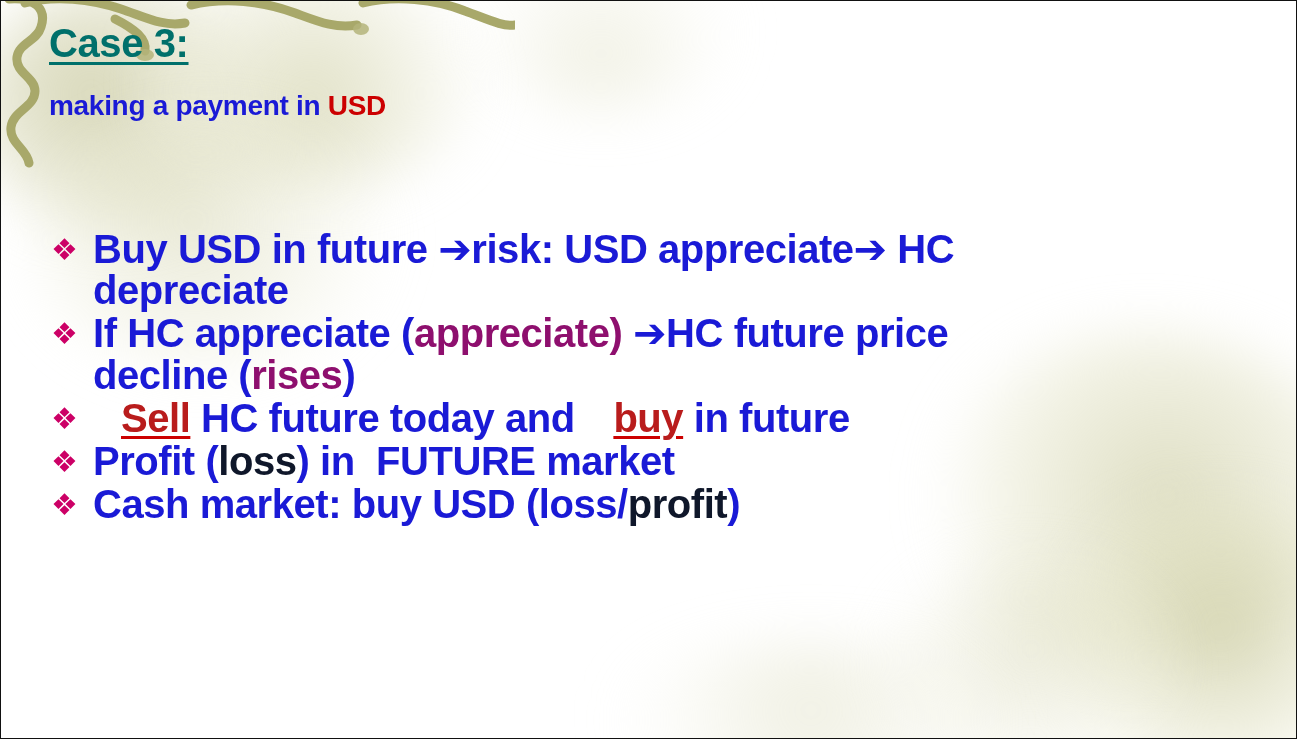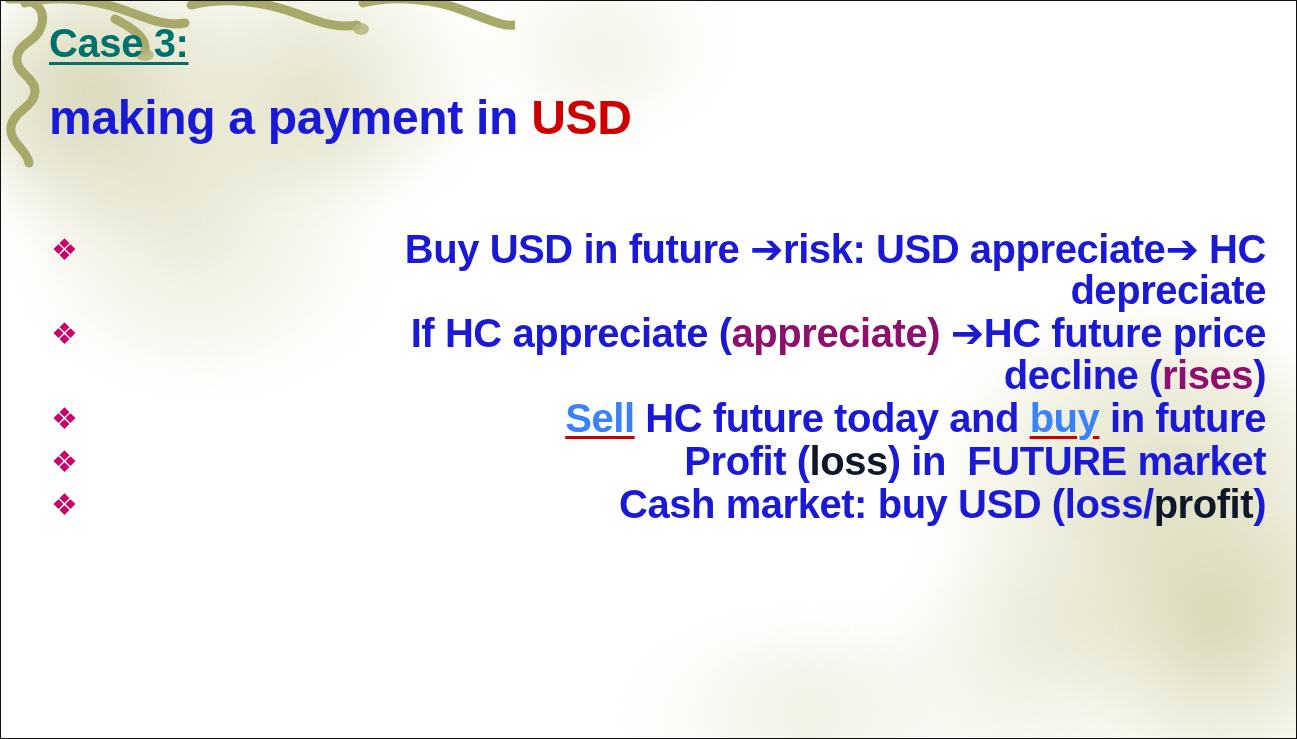--- a/index.html
+++ b/index.html
@@ -56,42 +56,41 @@
     height: 200px;
     z-index: 1;
     pointer-events: none;
   }
 
   
   .content {
     position: relative;
     z-index: 2;
     height: 100%;
-    text-align: right;
   }
 
   .title {
     position: absolute;
     left: 48px;
     top: 20px;
     font-size: 40px;
     font-weight: bold;
     color: #00706b;
     letter-spacing: -0.4px;
     text-decoration: underline;
     text-underline-offset: 5px;
     text-decoration-thickness: 3px;
     white-space: nowrap;
   }
 
   .subtitle {
     position: absolute;
     left: 48px;
     top: 89px;
-    font-size: 48px;
+    font-size: 28px;
     font-weight: bold;
     color: #1a1ad6;
     letter-spacing: -0.3px;
     white-space: nowrap;
   }
   .subtitle .hl { color: #cc0000; }
 
   .bullets {
     position: absolute;
     left: 44px;
@@ -125,25 +124,26 @@
     font-family: "DejaVu Sans", sans-serif;
     color: #1a1ad6;
     font-weight: bold;
   }
   .u-blue {
     text-decoration-color: #1a1ad6;
     text-underline-offset: 4px;
     text-decoration-thickness: 3px;
   }
   .u-red {
-    color: #3b82f6;
+    color: #b91c1c;
     text-decoration: underline;
     text-decoration-color: #cc0000;
     text-underline-offset: 4px;
     text-decoration-thickness: 3px;
+    margin-left: 28px;
   }
   .sp { white-space: pre; }
 </style>
 </head>
 <body>
 
 <div class="slide">
 
   <div class="bg-layer">
     <div class="blob b1"></div>

